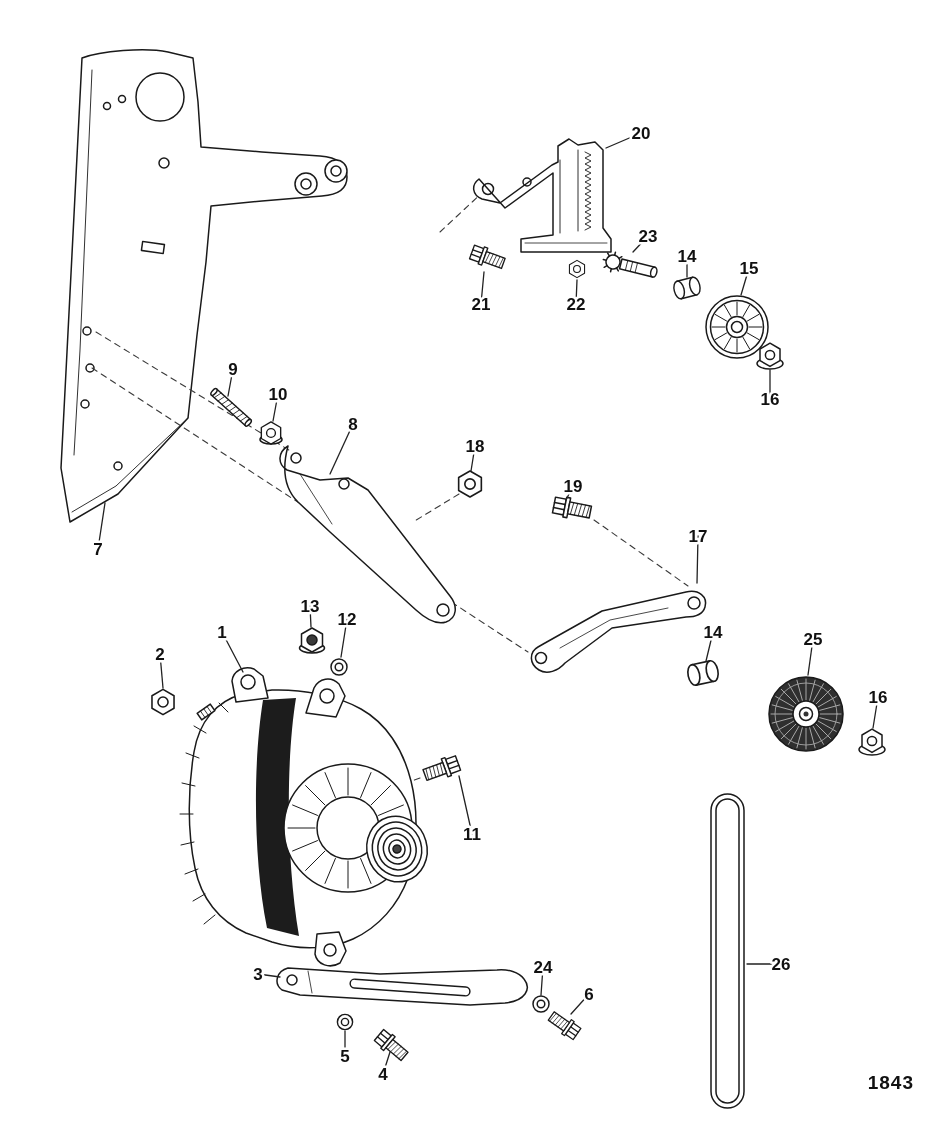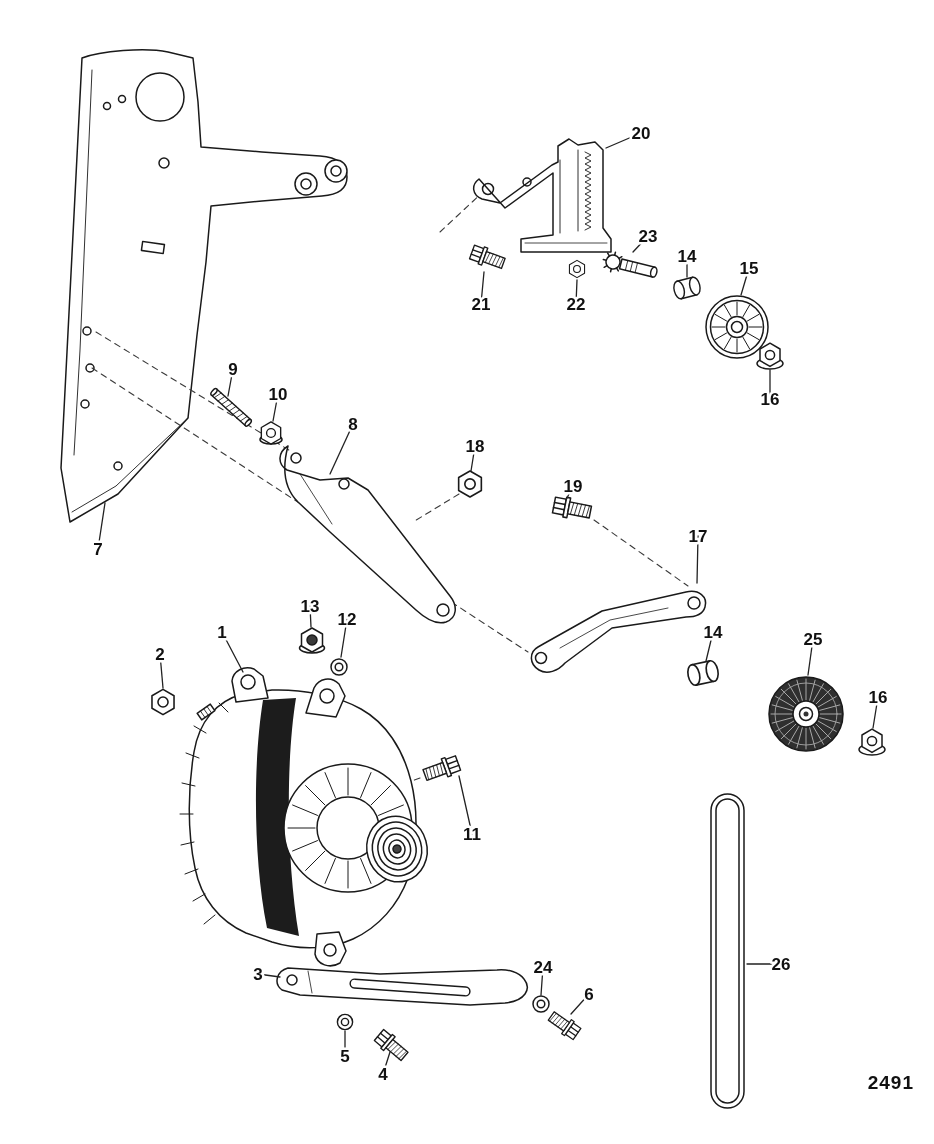--- a/index.html
+++ b/index.html
@@ -425,14 +425,14 @@
         <text x="878" y="697" class="callout">16</text>
         <text x="258" y="974" class="callout">3</text>
         <text x="345" y="1056" class="callout">5</text>
         <text x="383" y="1074" class="callout">4</text>
         <text x="543" y="967" class="callout">24</text>
         <text x="589" y="994" class="callout">6</text>
         <text x="781" y="964" class="callout">26</text>
       </g>
   </svg>
 
-  <div class="figure-number">2491</div>
+  <div class="figure-number">1843</div>
 </div>
 
 </body></html>

